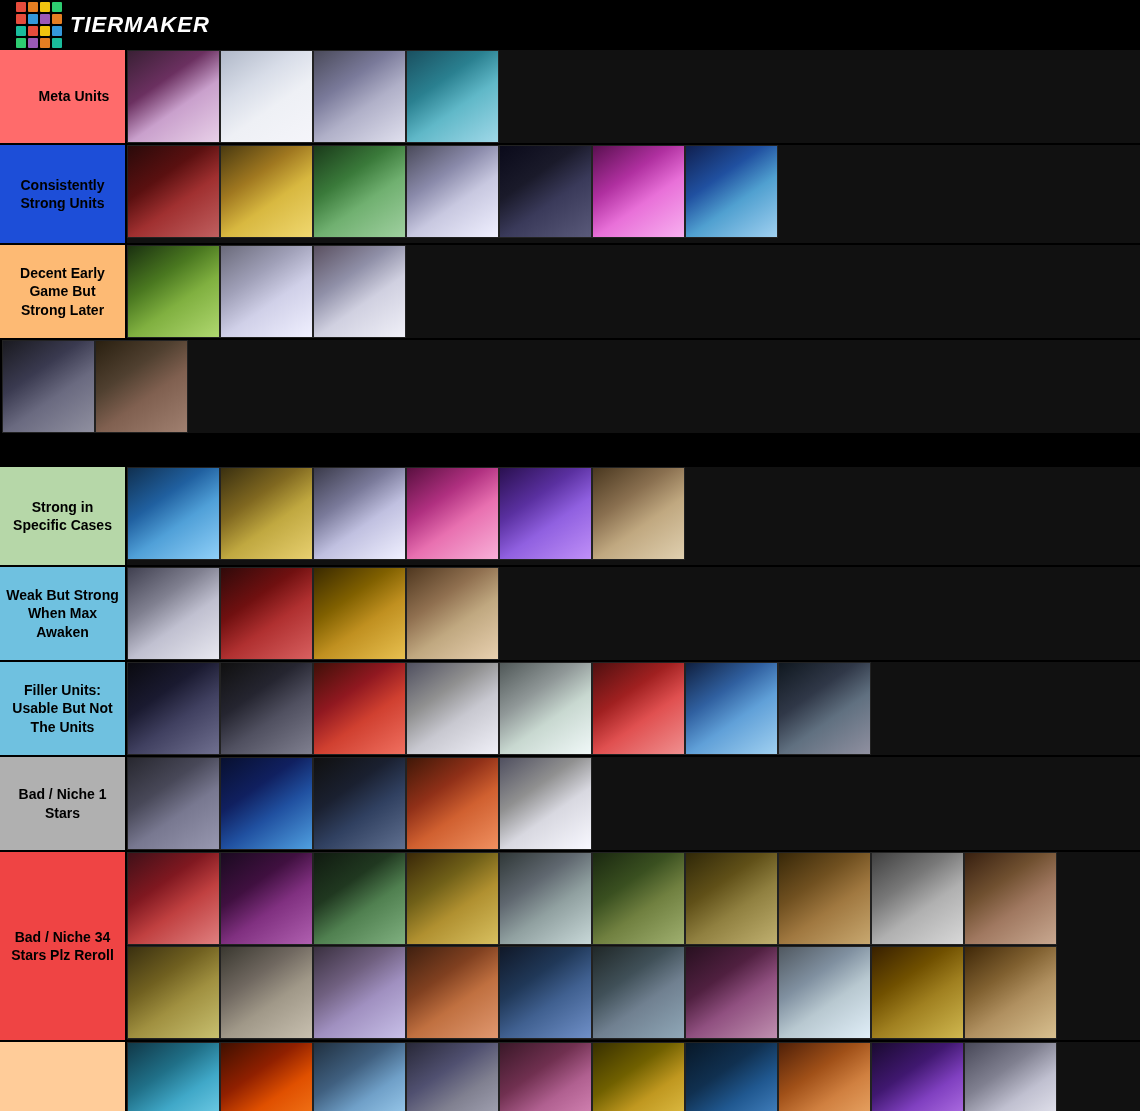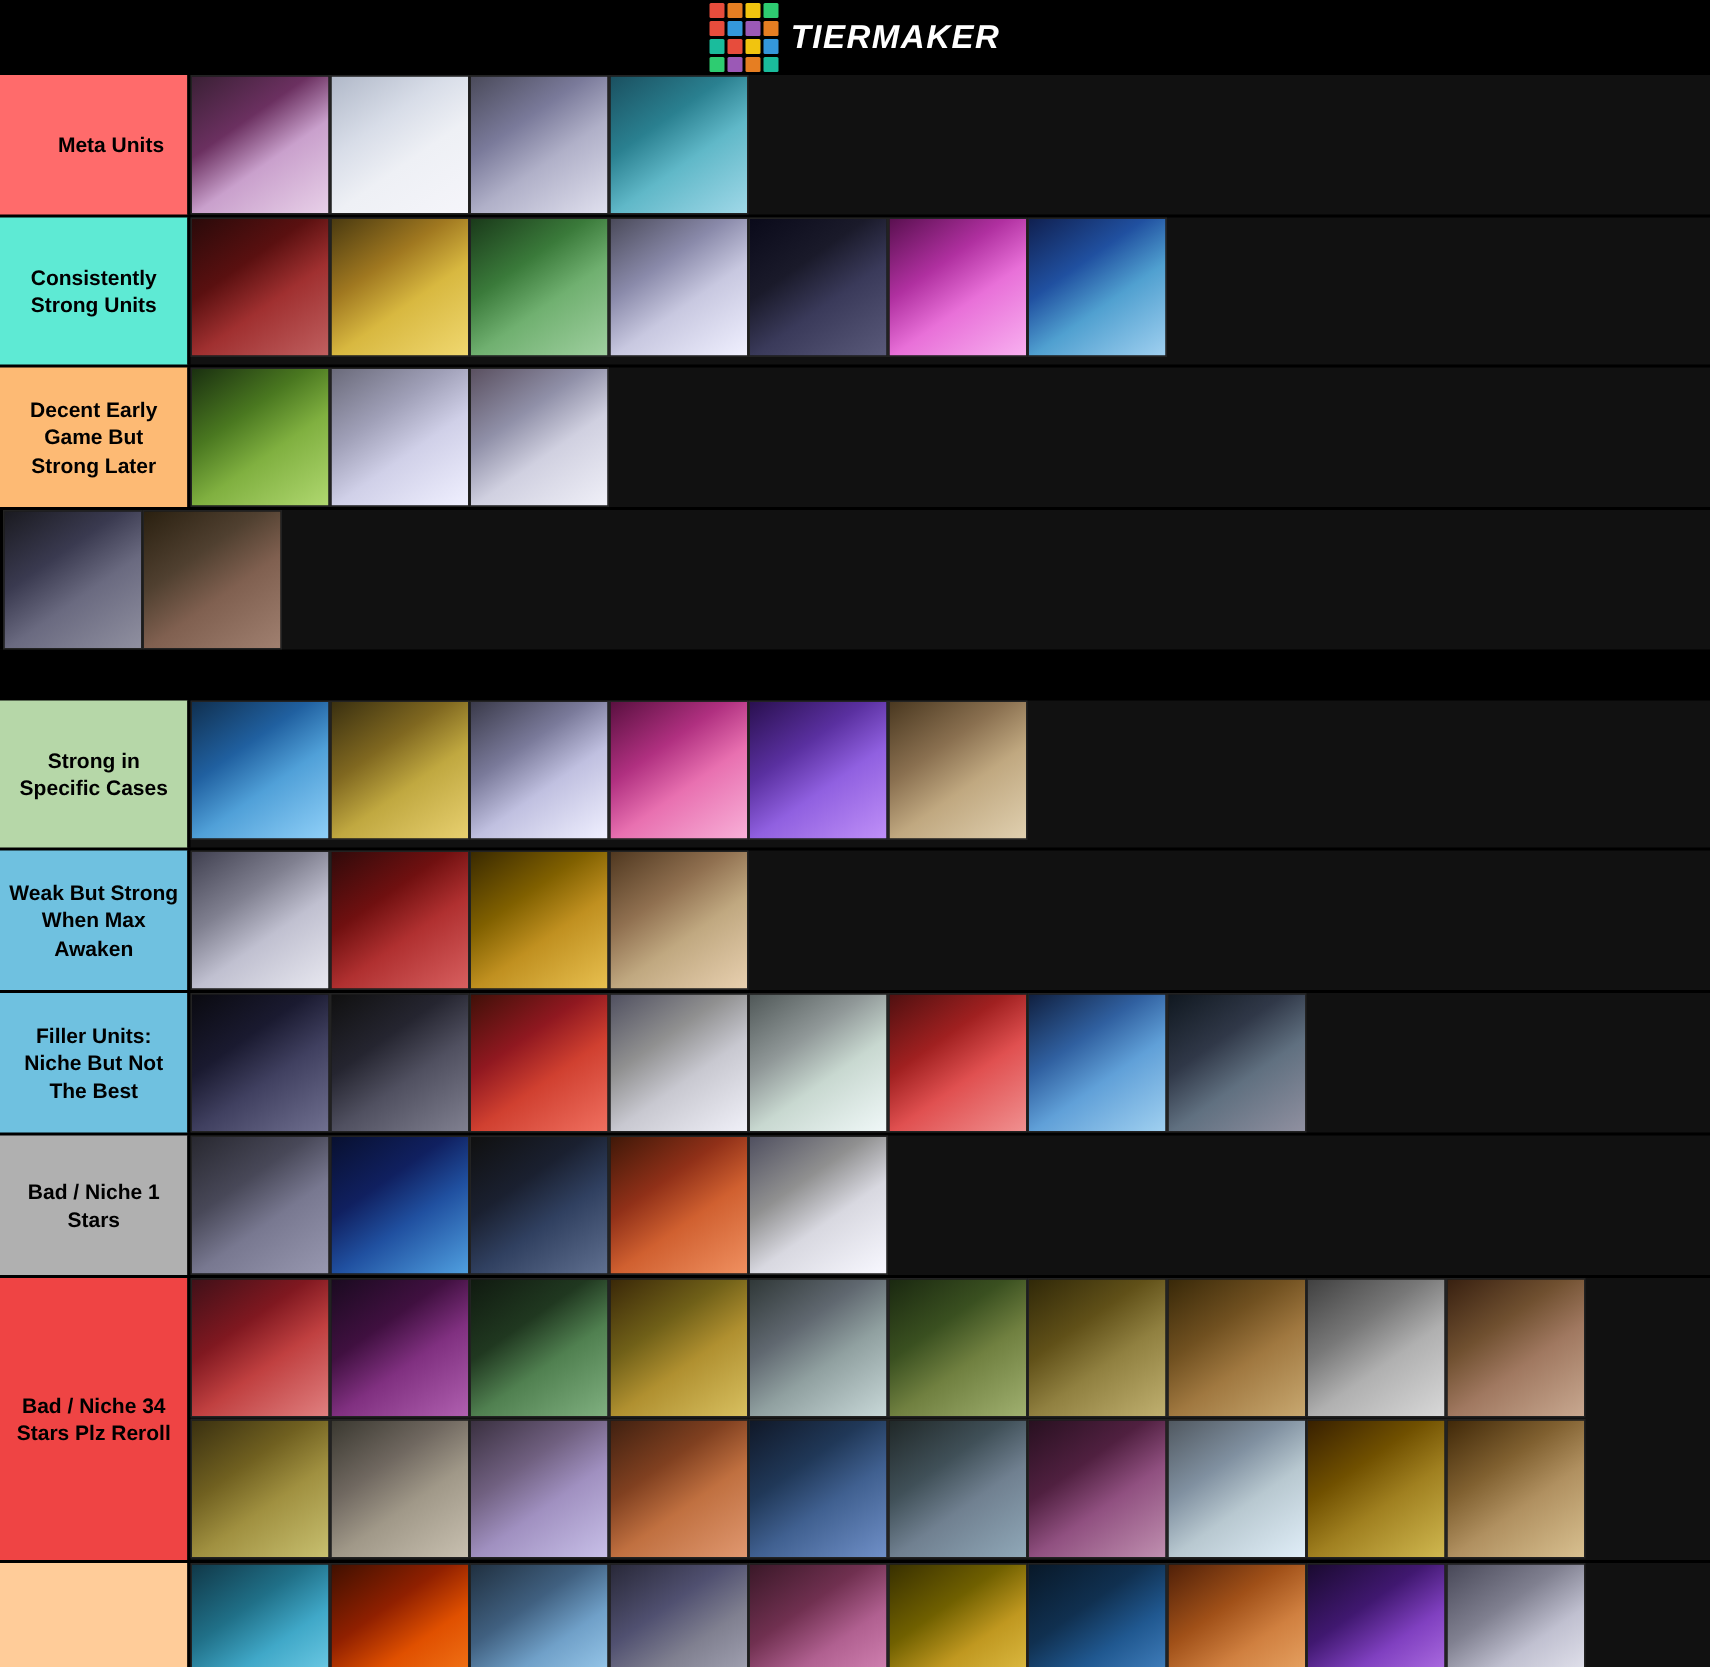--- a/index.html
+++ b/index.html
@@ -39,34 +39,34 @@
       width: 93px;
       height: 93px;
       border: 1px solid #222;
       overflow: hidden;
       flex-shrink: 0;
       position: relative;
     }
     
     .row-meta { background: #ff6b6b; padding-left: 28px; }
     .row-tamamo { background: #ffd966; }
-    .row-consistent { background: #5eead4; }
+    .row-consistent { background: #1d4ed8; }
     .row-decent-early { background: #fdba74; }
     .row-strong-early { background: #93c47d; }
     .row-specific { background: #b6d7a8; }
     .row-weak-awaken { background: #6fc1e0; }
     .row-filler { background: #6fc1e0; }
     .row-bad-niche5 { background: #b0b0b0; }
     .row-bad-niche34 { background: #ef4444; text-align: center; }
     .row-best-pvp { background: #ffcc99; }
 
     
     .header {
       display: flex;
-      justify-content: center;
+      justify-content: flex-start;
       align-items: center;
       background: #000;
       padding: 8px 16px;
       height: 50px;
     }
     .tiermaker-logo {
       display: flex;
       align-items: center;
       gap: 8px;
     }
@@ -216,21 +216,21 @@
       <div class="tier-cell" style="background: linear-gradient(145deg,#300a0a 0%,#701010 35%,#b03030 60%,#d86060 100%);"></div>
 
       <div class="tier-cell" style="background: linear-gradient(145deg,#3a2a00 0%,#806000 35%,#c09020 60%,#e8c050 100%);"></div>
 
       <div class="tier-cell" style="background: linear-gradient(145deg,#503820 0%,#907050 35%,#c0a880 60%,#e8d0b0 100%);"></div>
     </div>
   </div>
 
   <div class="tier-row">
     <div class="tier-label row-filler">
-      <span>Filler Units: Niche But Not The Best</span>
+      <span>Filler Units: Usable But Not The Units</span>
     </div>
     <div class="tier-cells">
 
       <div class="tier-cell" style="background: linear-gradient(145deg,#0a0a10 0%,#1a1a30 35%,#404060 60%,#707090 100%);"></div>
 
       <div class="tier-cell" style="background: linear-gradient(145deg,#101010 0%,#252530 35%,#505060 60%,#808090 100%);"></div>
 
       <div class="tier-cell" style="background: linear-gradient(145deg,#401008 0%,#901820 35%,#d04030 60%,#f07060 100%);"></div>
 
       <div class="tier-cell" style="background: linear-gradient(145deg,#505060 0%,#909090 35%,#c8c8d0 60%,#f0f0f8 100%);"></div>

